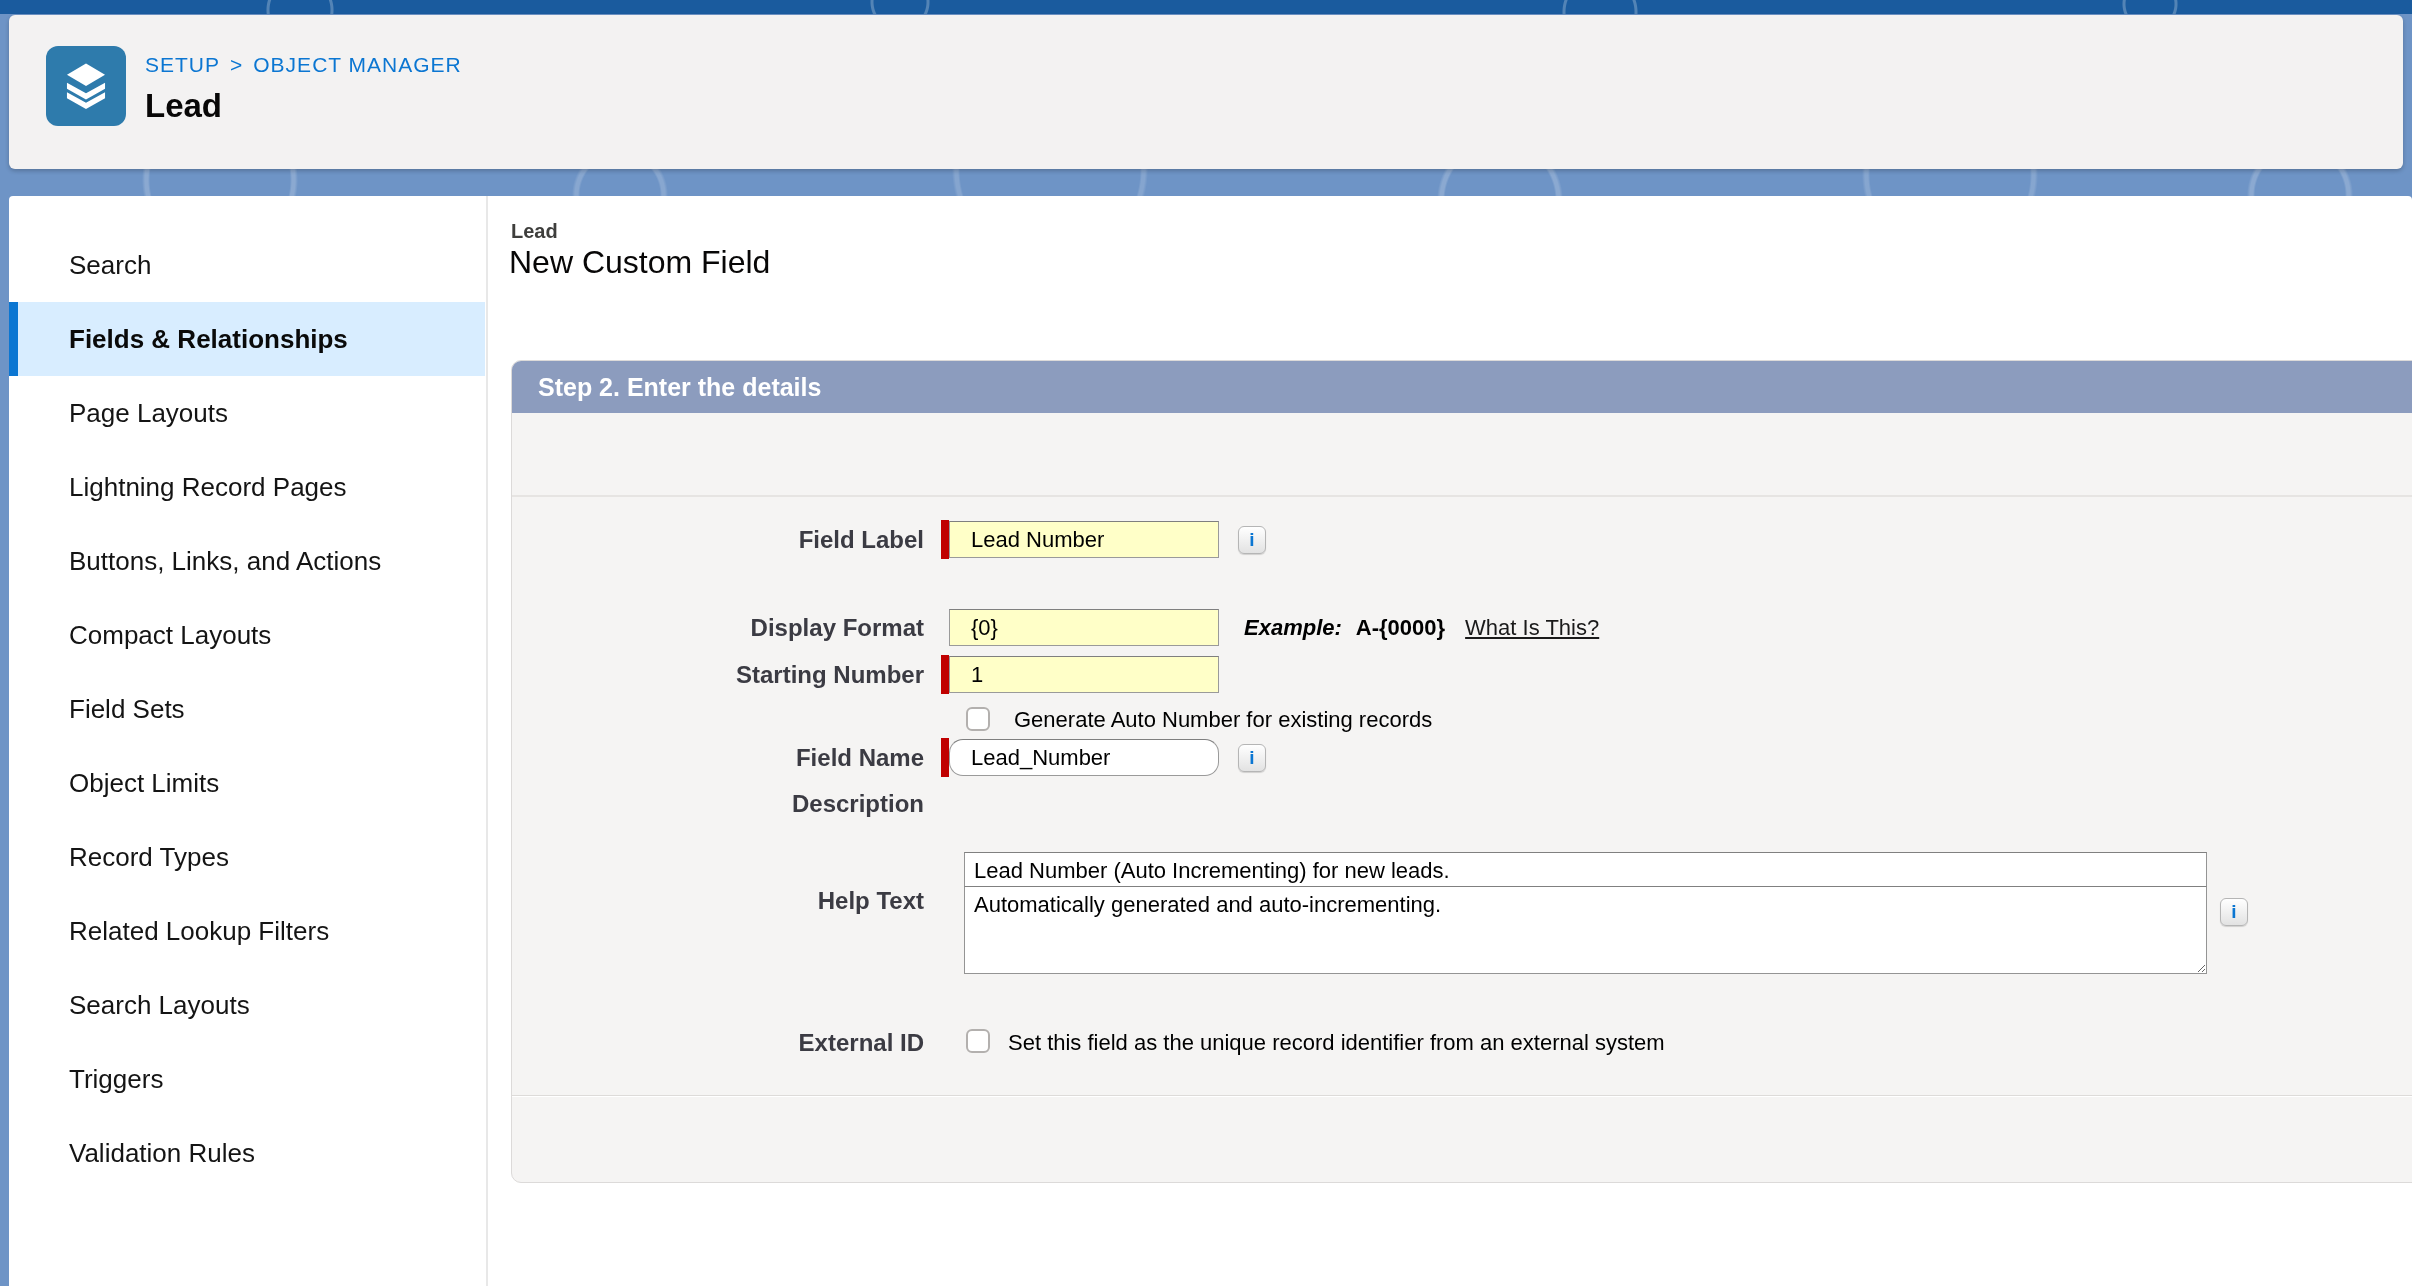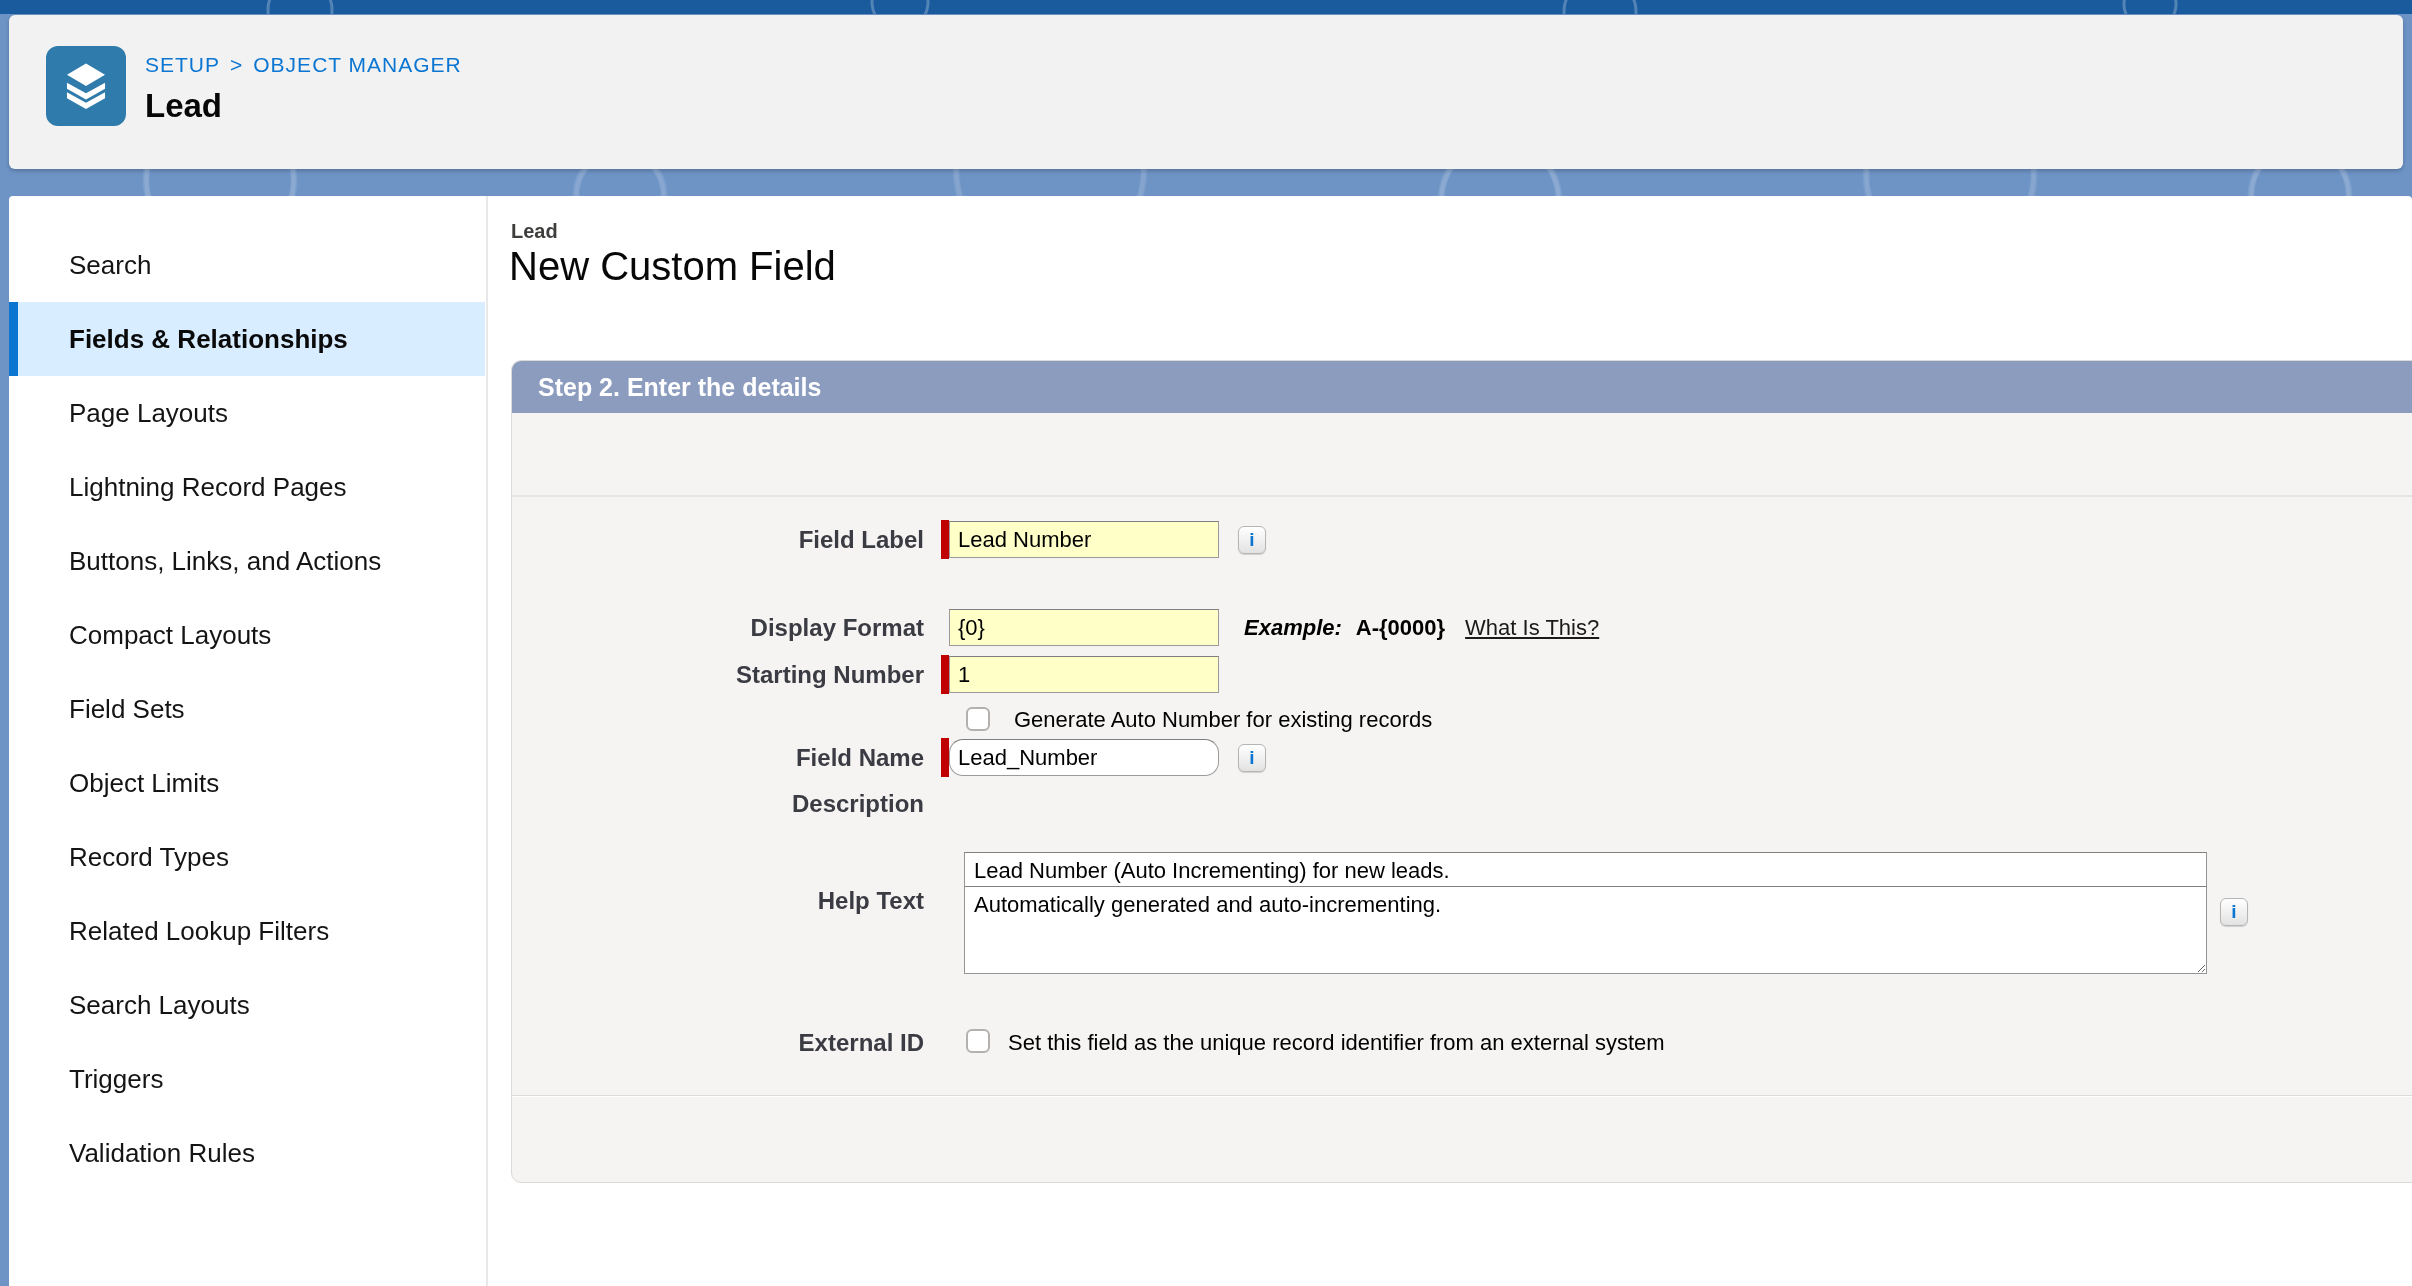--- a/index.html
+++ b/index.html
@@ -60,21 +60,21 @@
     position:relative; height:74px; line-height:74px; padding-left:60px;
     font-size:26px; color:#141414; cursor:pointer; white-space:nowrap;
   }
   .nav-item.selected { background:#d8edff; font-weight:bold; color:#0a0a0a; }
   .nav-item.selected::before {
     content:""; position:absolute; left:0; top:0; bottom:0; width:9px; background:#0b76d2;
   }
 
   .main { position:absolute; left:478px; top:0; right:0; bottom:0; }
   .object-label { position:absolute; left:24px; top:24px; font-size:20px; font-weight:bold; color:#3e3e3c; }
-  .page-title { position:absolute; left:22px; top:48px; font-size:40px; font-weight:400; color:#080707; }
+  .page-title { position:absolute; left:22px; top:48px; font-size:32px; font-weight:400; color:#080707; }
 
   
   .step-panel {
     position:absolute; left:24px; top:164px; width:1940px; height:823px;
     background:#f5f4f3; border:1px solid #dcdad9; border-radius:10px;
   }
   .step-header {
     position:absolute; left:0; top:0; right:0; height:52px;
     background:#8c9cbe; border-radius:9px 9px 0 0;
     color:#ffffff; font-weight:bold; font-size:25px; line-height:52px; padding-left:26px;
@@ -84,21 +84,21 @@
 
   .f-label {
     position:absolute; left:0; width:412px; text-align:right;
     font-size:24px; font-weight:bold; color:#3b3b43; white-space:nowrap;
   }
   .req-bar { position:absolute; width:8px; background:#c00000; }
   .f-input {
     position:absolute; height:37px; width:270px;
     border:1px solid #9a9a9a; border-top-color:#7f7f7f;
     font-family:"Liberation Sans","DejaVu Sans",sans-serif;
-    font-size:22px; color:#000; padding:0 8px; background:#ffffff; outline:none;
+    font-size:22px; color:#000; padding:0 21px; background:#ffffff; outline:none;
   }
   .f-input.required-bg { background:#ffffc8; }
   .f-textarea {
     position:absolute; width:1243px; height:88px;
     border:1px solid #949494; border-top-color:#808080;
     font-family:"Liberation Sans","DejaVu Sans",sans-serif;
     font-size:22px; line-height:27px; color:#000; padding:4px 9px;
     background:#ffffff; resize:both; outline:none;
   }
   .info-btn {

